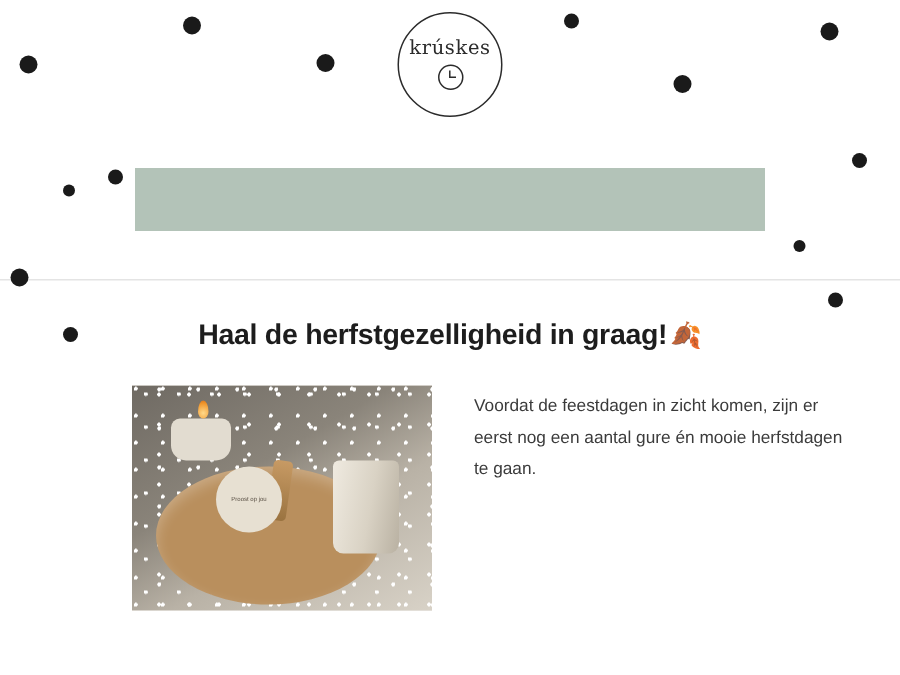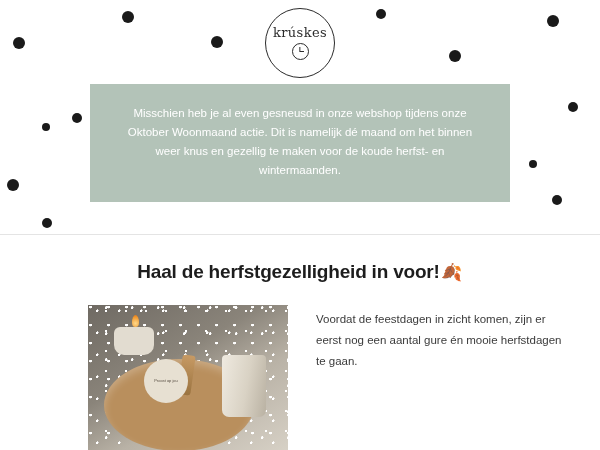--- a/index.html
+++ b/index.html
@@ -26,21 +26,21 @@
   
   .dot {
     position: absolute;
     background: #1a1a1a;
     border-radius: 50%;
   }
 
   
   .header {
     position: relative;
-    height: 84px;
+    height: 112px;
   }
   .logo {
     position: absolute;
     left: 50%;
     top: 8px;
     transform: translateX(-50%);
     width: 68px;
     height: 68px;
     border: 1.5px solid #2b2b2b;
     border-radius: 50%;
@@ -257,26 +257,25 @@
   </div>
 
   <div class="header">
     <div class="logo">
       <div class="logo-word">krúskes</div>
       <div class="logo-mark"></div>
     </div>
   </div>
 
   <div class="banner">
-    <p>Misschien heb je al even gesneusd in onze webshop tijdens onze Oktober Woonmaand actie. Dit is namelijk dé maand om het binnen weer knus en gezellig te maken voor de koude herfst- en wintermaanden.</p>
   </div>
 
   <hr class="divider">
 
-  <h2 class="headline"><span>Haal de herfstgezelligheid in voor!</span><span class="emoji">🍂</span></h2>
+  <h2 class="headline"><span>Haal de herfstgezelligheid in graag!</span><span class="emoji">🍂</span></h2>
 
   <div class="content">
 
     <div class="photo">
       <div class="ph-bg"></div>
       <div class="ph-tray"></div>
       <div class="ph-candle"></div>
       <div class="ph-flame"></div>
       <div class="ph-stick"></div>
       <div class="ph-mug"></div>

